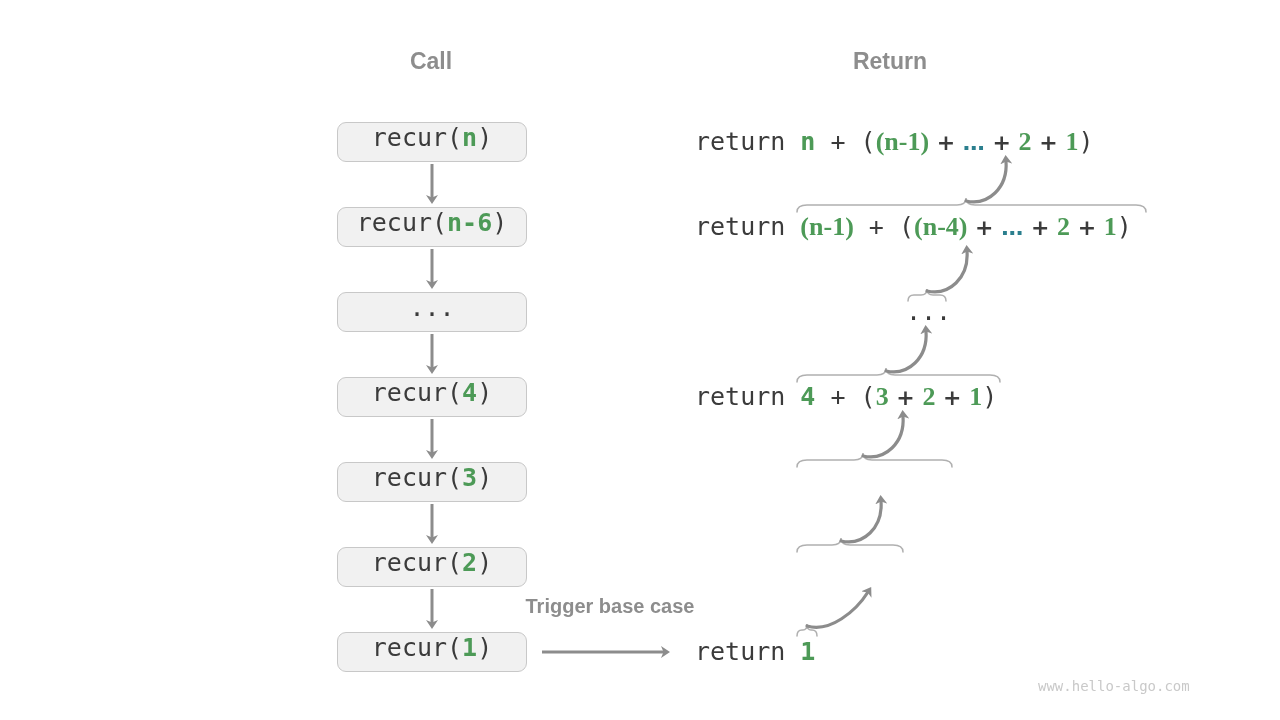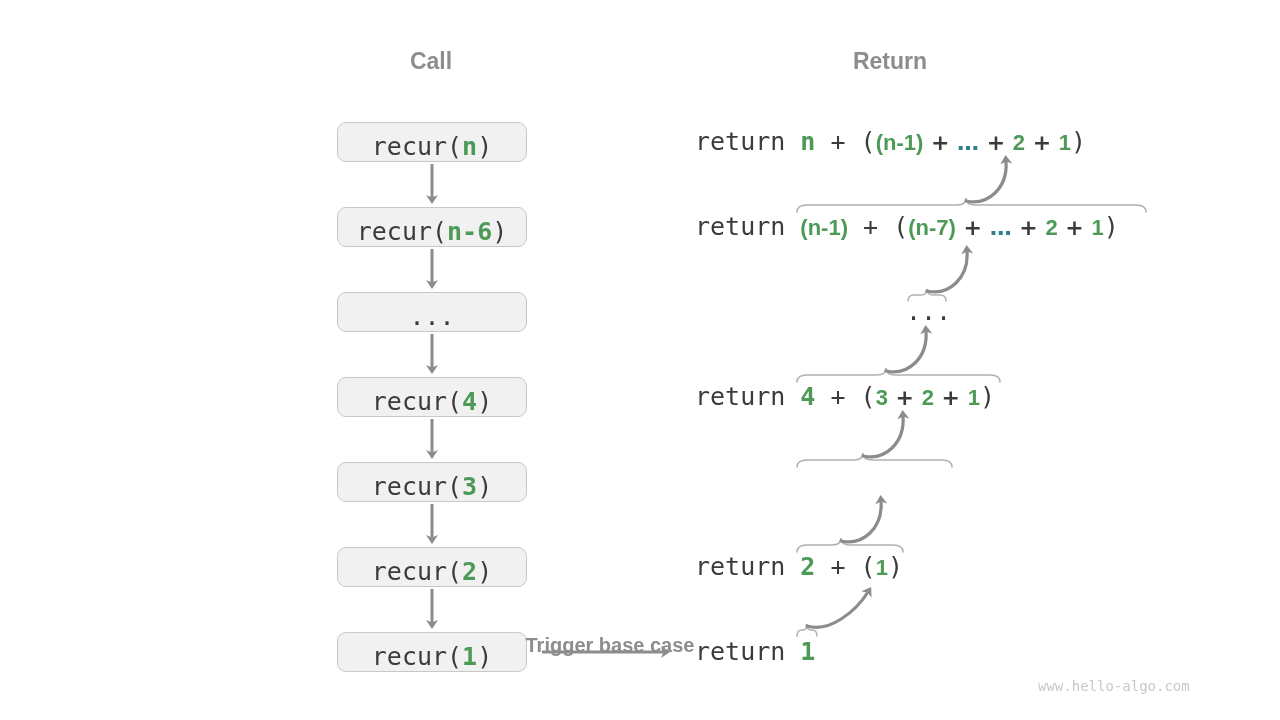--- a/index.html
+++ b/index.html
@@ -9,31 +9,31 @@
   }
   html,body{margin:0;padding:0;}
   body{background:var(--bg);}
   #canvas{position:relative;width:1280px;height:720px;background:var(--bg);overflow:hidden;
           font-family:"DejaVu Sans Mono",monospace;border-radius:14px;}
   .hdr{position:absolute;width:200px;text-align:center;
        font-family:"Liberation Sans",sans-serif;font-weight:bold;font-size:23px;
        color:var(--label);}
   .callbox{position:absolute;left:337px;width:188px;height:38px;
        background:var(--boxFill);border:1px solid var(--boxBorder);border-radius:9px;
-       display:flex;align-items:flex-end;justify-content:center;
+       display:flex;align-items:flex-start;justify-content:center;
        font-size:25px;color:var(--dark);white-space:pre;}
   .callbox .arg{color:var(--green);font-weight:bold;}
   .rrow{position:absolute;left:695px;height:30px;line-height:30px;white-space:pre;font-size:25px;}
   .m{color:var(--dark);}
   .g{color:var(--green);font-weight:bold;}
   .x{font-family:"DejaVu Sans",sans-serif;font-weight:bold;font-size:22px;color:var(--dark);}
-  .xg{font-family:Liberation Sans, sans-serif;font-weight:bold;font-size:22px;color:var(--green);}
+  .xg{font-family:Liberation Serif, serif;font-weight:bold;font-size:26px;color:var(--green);}
   .xt{font-family:"DejaVu Sans",sans-serif;font-weight:bold;font-size:22px;color:var(--teal);}
   .trigger{position:absolute;left:490px;top:595px;width:240px;text-align:center;
-       font-family:"Liberation Sans",sans-serif;font-weight:bold;font-size:20px;color:var(--label);margin-top:39px;}
+       font-family:"Liberation Sans",sans-serif;font-weight:bold;font-size:20px;color:var(--label);}
   .watermark{position:absolute;left:1038px;top:678px;width:200px;text-align:left;
        font-size:14px;color:var(--watermark);}
   svg.overlay{position:absolute;left:0;top:0;pointer-events:none;}
   .conn{stroke:var(--arrow);stroke-width:3;fill:none;}
   .curve{stroke:var(--arrow);stroke-width:3.2;fill:none;stroke-linecap:round;}
   .brace{stroke:var(--brace);stroke-width:1.5;fill:none;stroke-linecap:round;}
   #ah path{fill:var(--arrow);}
 </style>
 </head>
 <body>
@@ -46,28 +46,27 @@
   <div class="callbox" style="top:122px"><span class="m">recur(</span><span class="arg">n</span><span class="m">)</span></div>
   <div class="callbox" style="top:207px"><span class="m">recur(</span><span class="arg">n-6</span><span class="m">)</span></div>
   <div class="callbox" style="top:292px"><span class="m">...</span></div>
   <div class="callbox" style="top:377px"><span class="m">recur(</span><span class="arg">4</span><span class="m">)</span></div>
   <div class="callbox" style="top:462px"><span class="m">recur(</span><span class="arg">3</span><span class="m">)</span></div>
   <div class="callbox" style="top:547px"><span class="m">recur(</span><span class="arg">2</span><span class="m">)</span></div>
   <div class="callbox" style="top:632px"><span class="m">recur(</span><span class="arg">1</span><span class="m">)</span></div>
 
   <div class="rrow" style="top:127px"><span class="m">return </span><span class="g">n</span><span class="m"> + (</span><span class="xg">(n-1)</span><span class="x"> + </span><span class="xt">…</span><span class="x"> + </span><span class="xg">2</span><span class="x"> + </span><span class="xg">1</span><span class="m">)</span></div>
 
-  <div class="rrow" style="top:212px"><span class="m">return </span><span class="xg">(n-1)</span><span class="m"> + (</span><span class="xg">(n-7)</span><span class="x"> + </span><span class="xt">…</span><span class="x"> + </span><span class="xg">2</span><span class="x"> + </span><span class="xg">1</span><span class="m">)</span></div>
+  <div class="rrow" style="top:212px"><span class="m">return </span><span class="xg">(n-1)</span><span class="m"> + (</span><span class="xg">(n-4)</span><span class="x"> + </span><span class="xt">…</span><span class="x"> + </span><span class="xg">2</span><span class="x"> + </span><span class="xg">1</span><span class="m">)</span></div>
 
   <div class="rrow" style="top:297px;left:906px"><span class="m">...</span></div>
 
   <div class="rrow" style="top:382px"><span class="m">return </span><span class="g">4</span><span class="m"> + (</span><span class="xg">3</span><span class="x"> + </span><span class="xg">2</span><span class="x"> + </span><span class="xg">1</span><span class="m">)</span></div>
 
 
-  <div class="rrow" style="top:552px"><span class="m">return </span><span class="g">2</span><span class="m"> + (</span><span class="xg">1</span><span class="m">)</span></div>
 
   <div class="rrow" style="top:637px"><span class="m">return </span><span class="g">1</span></div>
 
   <div class="trigger">Trigger base case</div>
   <div class="watermark">www.hello-algo.com</div>
 
   <svg class="overlay" width="1280" height="720" viewBox="0 0 1280 720">
     <defs>
       <marker id="ah" markerUnits="userSpaceOnUse" markerWidth="12" markerHeight="12" refX="3" refY="6" orient="auto">
         <path d="M0,0 L9,6 L0,12 L2.5,6 Z"></path>

